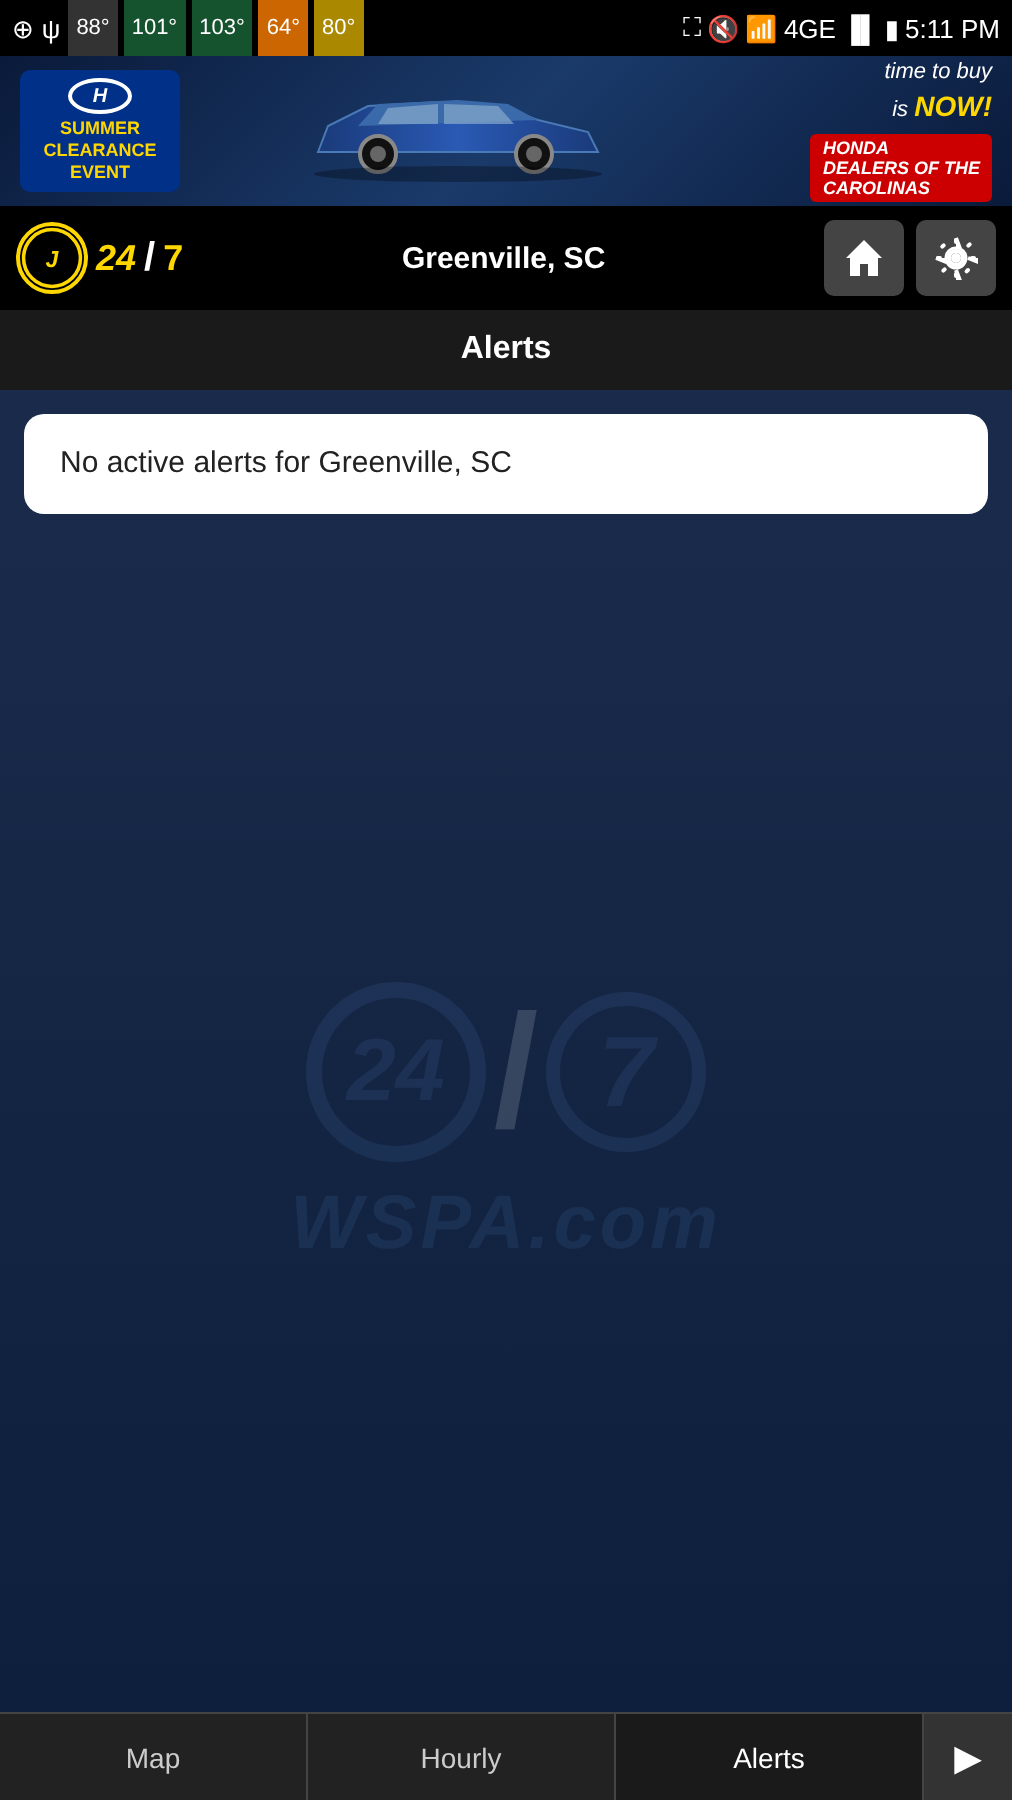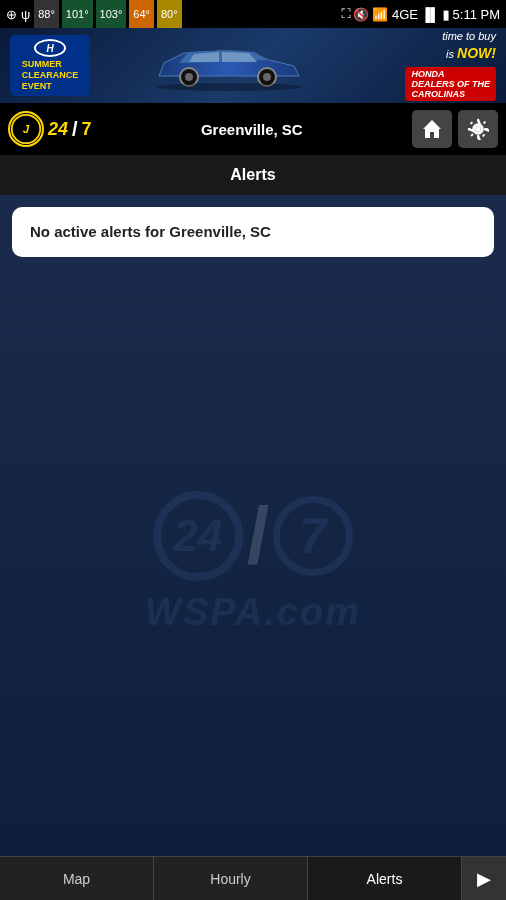--- a/index.html
+++ b/index.html
@@ -83,20 +83,21 @@
       color: #fff;
       font-size: 10px;
       font-weight: bold;
       font-style: italic;
       margin-bottom: 2px;
     }
     .ad-summer {
       color: #FFD700;
       font-size: 9px;
       font-weight: bold;
+      text-align: center;
       line-height: 1.2;
       text-transform: uppercase;
     }
     .ad-car {
       width: 160px;
       height: 55px;
       position: relative;
       display: flex;
       align-items: flex-end;
     }
@@ -225,21 +226,21 @@
       flex-shrink: 0;
     }
     .alert-card {
       background: #fff;
       border-radius: 10px;
       padding: 16px 18px;
     }
     .alert-text {
       color: #222;
       font-size: 15px;
-      font-weight: 700;
+      font-weight: 400;
     }
 
     
     #bg-logo {
       flex: 1;
       display: flex;
       flex-direction: column;
       align-items: center;
       justify-content: center;
       position: relative;

